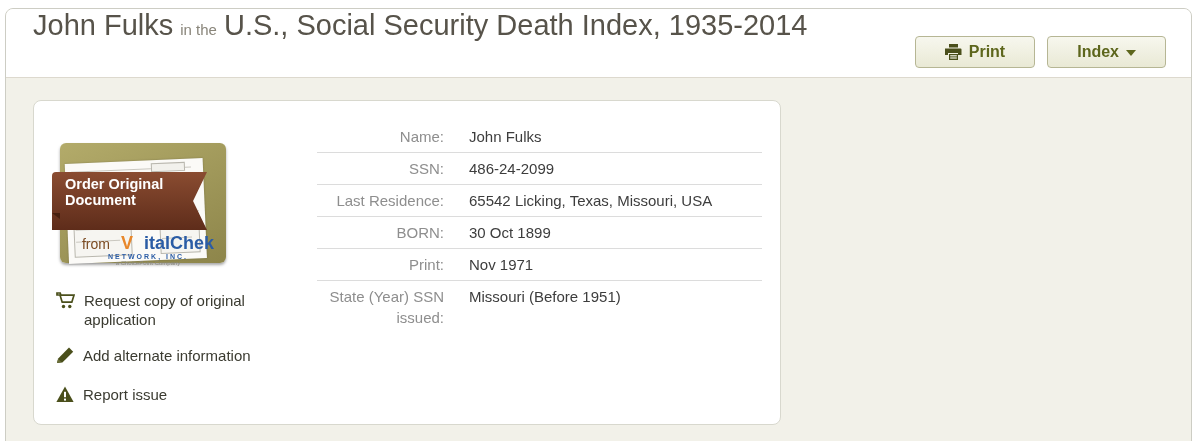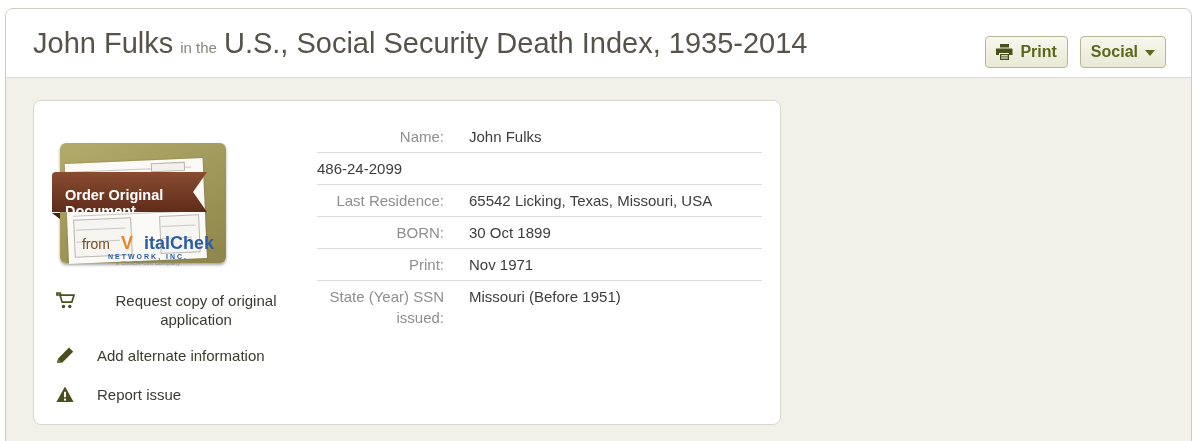--- a/index.html
+++ b/index.html
@@ -6,26 +6,26 @@
   html,body { width:1200px; height:441px; background:#ffffff; overflow:hidden;
               font-family:"Liberation Sans", sans-serif; }
   body { position:relative; }
 
   .window { position:absolute; left:5px; top:8px; width:1187px; height:560px;
             border:1px solid #cdcdc4; border-radius:8px 8px 0 0;
             background:#f2f1e9; overflow:hidden; }
 
   
   .rec-header { position:relative; height:69px; background:#ffffff;
-                border-bottom:1px solid #ddd9ce; display:flex; align-items:center;
+                border-bottom:1px solid #ddd9ce; display:flex; 
                 padding:0 25px 0 27px; }
   .title { font-size:29px; font-weight:400; color:#57534a; white-space:nowrap; letter-spacing:0; }
   .title .connector { font-size:15px; color:#89857a; margin:0 7px; }
   .header-buttons { position:absolute; right:25px; top:27px; display:flex; gap:12px; }
-  .btn { display:flex; align-items:center; gap:7px; height:32px; padding:0 10px;
+  .btn { display:flex; align-items:center; gap:7px; height:32px; padding:0 29px;
          background:linear-gradient(#f7f7ee,#e9e9d5); border:1px solid #b6b694;
          border-radius:4px; color:#5d661c; font-weight:bold; font-size:16px;
          font-family:"Liberation Sans", sans-serif; cursor:pointer; }
   .btn svg { display:block; }
   .caret-down { width:0; height:0; border-left:5px solid transparent;
                 border-right:5px solid transparent; border-top:6px solid #5d661c;
                 margin-top:2px; }
 
   
   .body-area { padding:22px 0 0 27px; }
@@ -35,42 +35,42 @@
   
   .thumbnail { position:absolute; left:26px; top:40px; width:166px; height:122px; cursor:pointer; }
   .thumb-card { position:absolute; left:0; top:2px; width:166px; height:120px;
                 background:linear-gradient(155deg,#b3ab6a,#8d854a);
                 border-radius:6px; box-shadow:0 2px 3px rgba(0,0,0,0.35); }
   .thumb-doc { position:absolute; left:9px; top:20px; width:138px; height:100px;
                background:#fbfaf7; transform:rotate(-2.5deg); transform-origin:50% 100%;
                box-shadow:0 0 2px rgba(0,0,0,0.25); overflow:hidden; }
   .doc-line { position:absolute; background:#c9c7bf; height:1px; }
   .doc-box  { position:absolute; border:1px solid #b9b7ae; background:#f2f1ec; }
-  .ribbon { position:absolute; left:-8px; top:31px; width:155px; height:40px;
+  .ribbon { position:absolute; left:-8px; top:31px; width:155px; height:58px;
             background:linear-gradient(#8a4c31,#5e2c1a);
             clip-path:polygon(0 0,100% 0,91% 50%,100% 100%,0 100%);
             border-radius:4px 0 0 0;
             color:#ffffff; font-weight:bold; font-size:14.5px; line-height:16px;
-            padding:15px 0 0 13px; }
+            padding:4px 0 0 13px; }
   .ribbon-fold { position:absolute; left:-8px; top:72px; width:0; height:0;
                  border-top:6px solid #46200f; border-left:8px solid transparent; }
   .vitalchek { position:absolute; left:14px; top:92px; width:148px; text-align:center;
                white-space:nowrap; }
   .vc-from { font-size:14px; color:#7b4a21; margin-right:11px; }
   .brand { font-size:18px; font-weight:bold; }
   .brand-v { color:#e8872b; }
   .brand-rest { color:#2b5ca5;margin-left:11px; }
   .vc-network { font-size:7px; font-weight:bold; color:#2b5ca5; letter-spacing:2px;
                 margin-top:-1px; }
   .vc-tagline { font-size:6px; color:#8a897f; }
 
   
   .actions { position:absolute; left:22px; top:190px; width:238px; list-style:none; }
-  .actions li { display:flex; gap:23px; margin-bottom:17px; font-size:15px;
-                color:#3b3b31; line-height:19px; cursor:pointer;text-align:center; }
+  .actions li { display:flex; gap:9px; margin-bottom:17px; font-size:15px;
+                color:#3b3b31; line-height:19px; cursor:pointer; }
   .actions svg { flex:none; margin-top:1px; }
 
   
   .record-table { position:absolute; left:283px; top:20px; width:445px; }
   .row { display:flex; border-bottom:1px solid #dcdcdc; padding:5px 0; }
   .row:last-child { border-bottom:none; }
   .row .label { width:152px; text-align:right; padding-right:25px;
                 color:#8e8e8e; font-size:15px; line-height:21px; }
   .row .value { flex:1; color:#3d3d3d; font-size:15px; line-height:21px; }
 </style>
@@ -89,21 +89,21 @@
             <rect x="4" y="0" width="9" height="3.5" fill="#4a4f1b"></rect>
             <path d="M1 4.5h15a1 1 0 0 1 1 1V11h-3.5V9H3.5v2H0V5.5a1 1 0 0 1 1-1z" fill="#4a4f1b" transform="translate(-0.5,0)"></path>
             <rect x="4" y="10" width="9" height="6" fill="#4a4f1b"></rect>
             <rect x="5.2" y="11.2" width="6.6" height="1.2" fill="#eef0e2"></rect>
             <rect x="5.2" y="13.4" width="6.6" height="1.2" fill="#eef0e2"></rect>
           </svg>
         </span>
         <span>Print</span>
       </button>
       <button class="btn">
-        <span>Social</span>
+        <span>Index</span>
         <span class="caret-down"></span>
       </button>
     </div>
   </div>
 
   <div class="body-area">
     <div class="record-card">
 
       <div class="thumbnail">
         <div class="thumb-card"></div>
@@ -161,20 +161,21 @@
           <span>Report issue</span>
         </li>
       </ul>
 
       <div class="record-table">
         <div class="row">
           <div class="label">Name:</div>
           <div class="value">John Fulks</div>
         </div>
         <div class="row">
+          <div class="label">SSN:</div>
           <div class="value">486-24-2099</div>
         </div>
         <div class="row">
           <div class="label">Last Residence:</div>
           <div class="value">65542 Licking, Texas, Missouri, USA</div>
         </div>
         <div class="row">
           <div class="label">BORN:</div>
           <div class="value">30 Oct 1899</div>
         </div>

